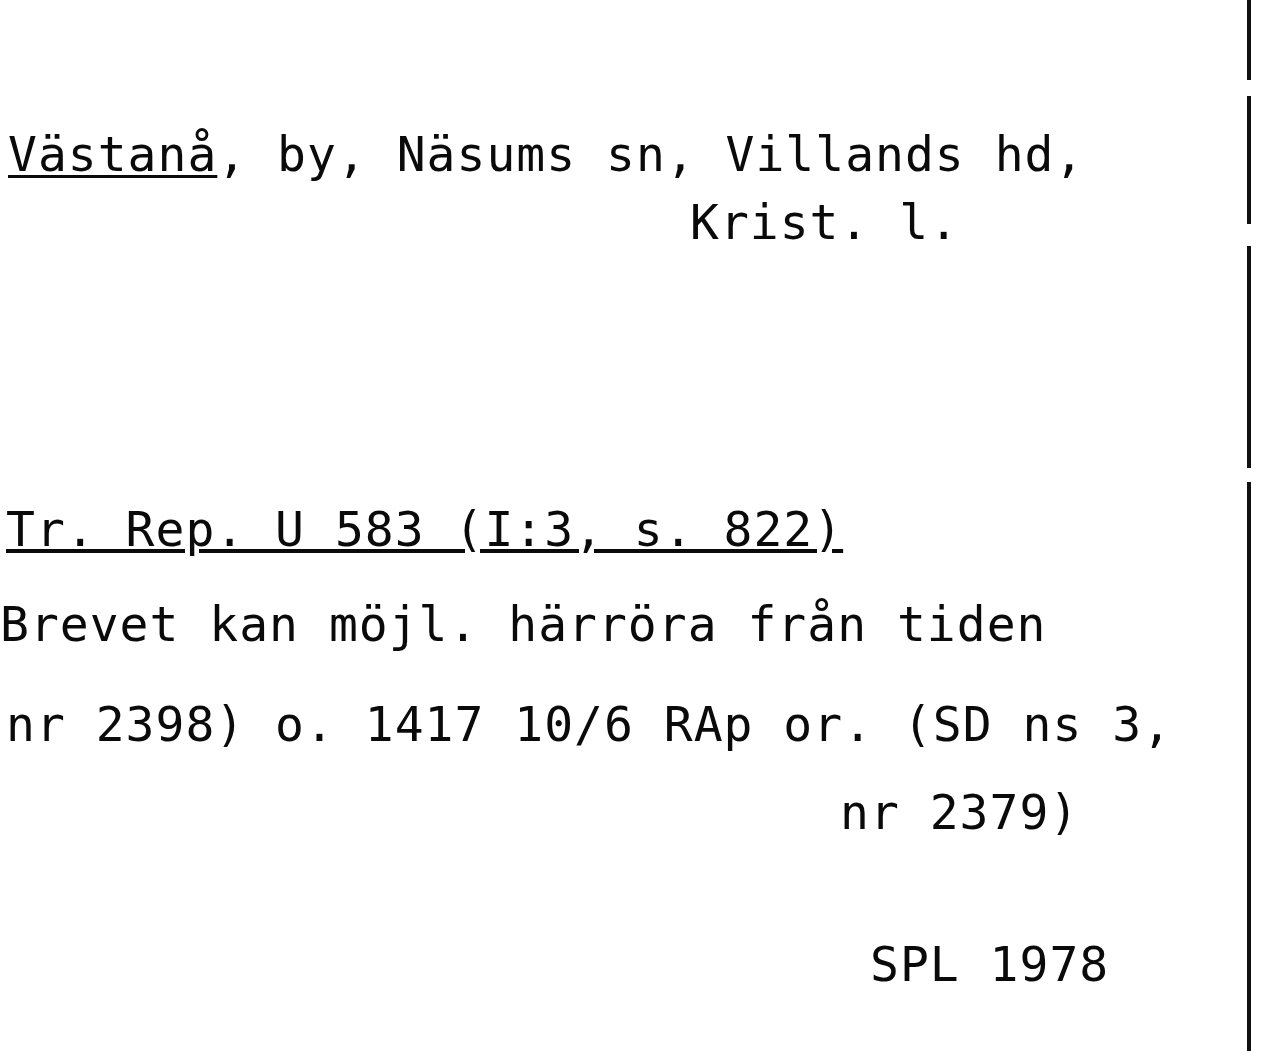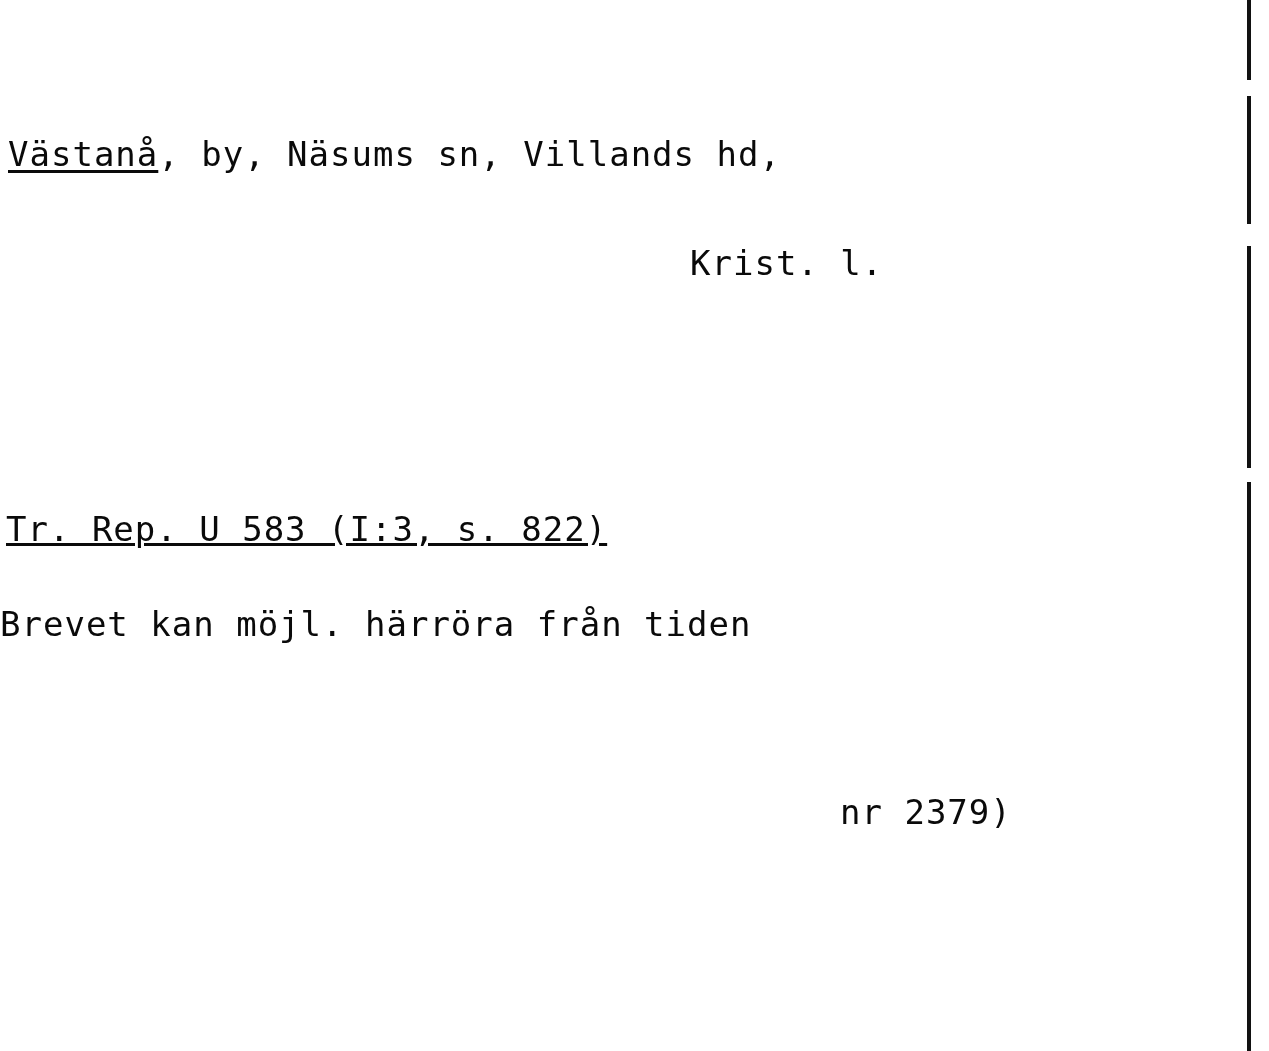--- a/index.html
+++ b/index.html
@@ -41,35 +41,35 @@
     position: absolute;
     top: 0; left: 0;
     width: 100%;
     height: 100%;
   }
 
   .ln {
     position: absolute;
     white-space: pre;
     font-family: "DejaVu Sans Mono", "Liberation Mono", monospace;
-    font-size: 34px;
+    font-size: 48px;
     line-height: 48px;
     letter-spacing: 1px;
     color: #0a0a0a;
   }
 
   .u {
     text-decoration: underline;
     text-underline-offset: 4px;
     text-decoration-thickness: 3px;
   }
 
   
   .l-head      { left: 8px;  top: 130px; }
-  .l-head2     { left: 690px; top: 198px; margin-top: 41px; }
+  .l-head2     { left: 690px; top: 198px; }
   .l-form1     { left: 6px;  top: 305px; }
   .l-form2     { left: 6px;  top: 378px; }
   .l-tr        { left: 6px;  top: 505px; text-decoration: underline; }
   .l-note1     { left: 0;  top: 600px; }
   .l-note2     { left: 6px;  top: 650px; }
   .l-note3     { left: 6px;  top: 700px; }
   .l-note4     { left: 840px; top: 788px; }
   .l-sign      { left: 870px; top: 940px; }
 
   .l-form1, .l-form2, .l-tr, .l-head, .l-head2,
@@ -93,18 +93,20 @@
 
     <div class="ln l-head2">Krist. l.</div>
 
 
 
     <div class="ln l-tr">Tr. Rep. U 583 (I:3, s. 822)</div>
 
     <div class="ln l-note1">Brevet kan möjl. härröra från tiden</div>
 
 
+    <div class="ln l-note3">nr 2398) o. 1417 10/6 RAp or. (SD ns 3,</div>
 
     <div class="ln l-note4">nr 2379)</div>
 
+    <div class="ln l-sign">SPL 1978</div>
 
   </div>
 </div>
 
 </body></html>

